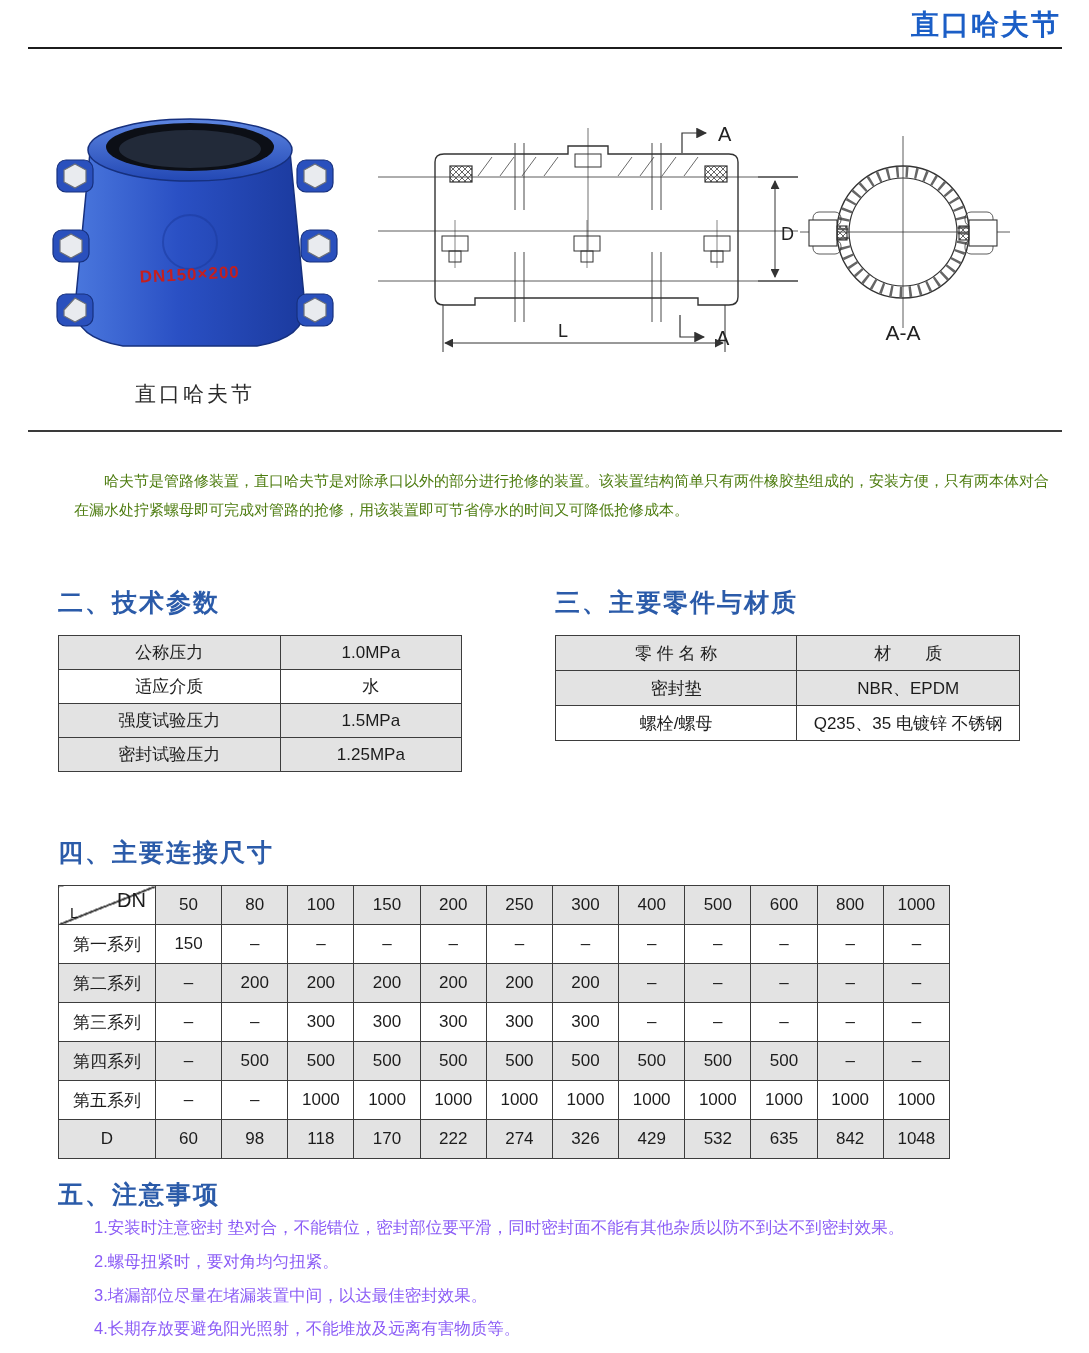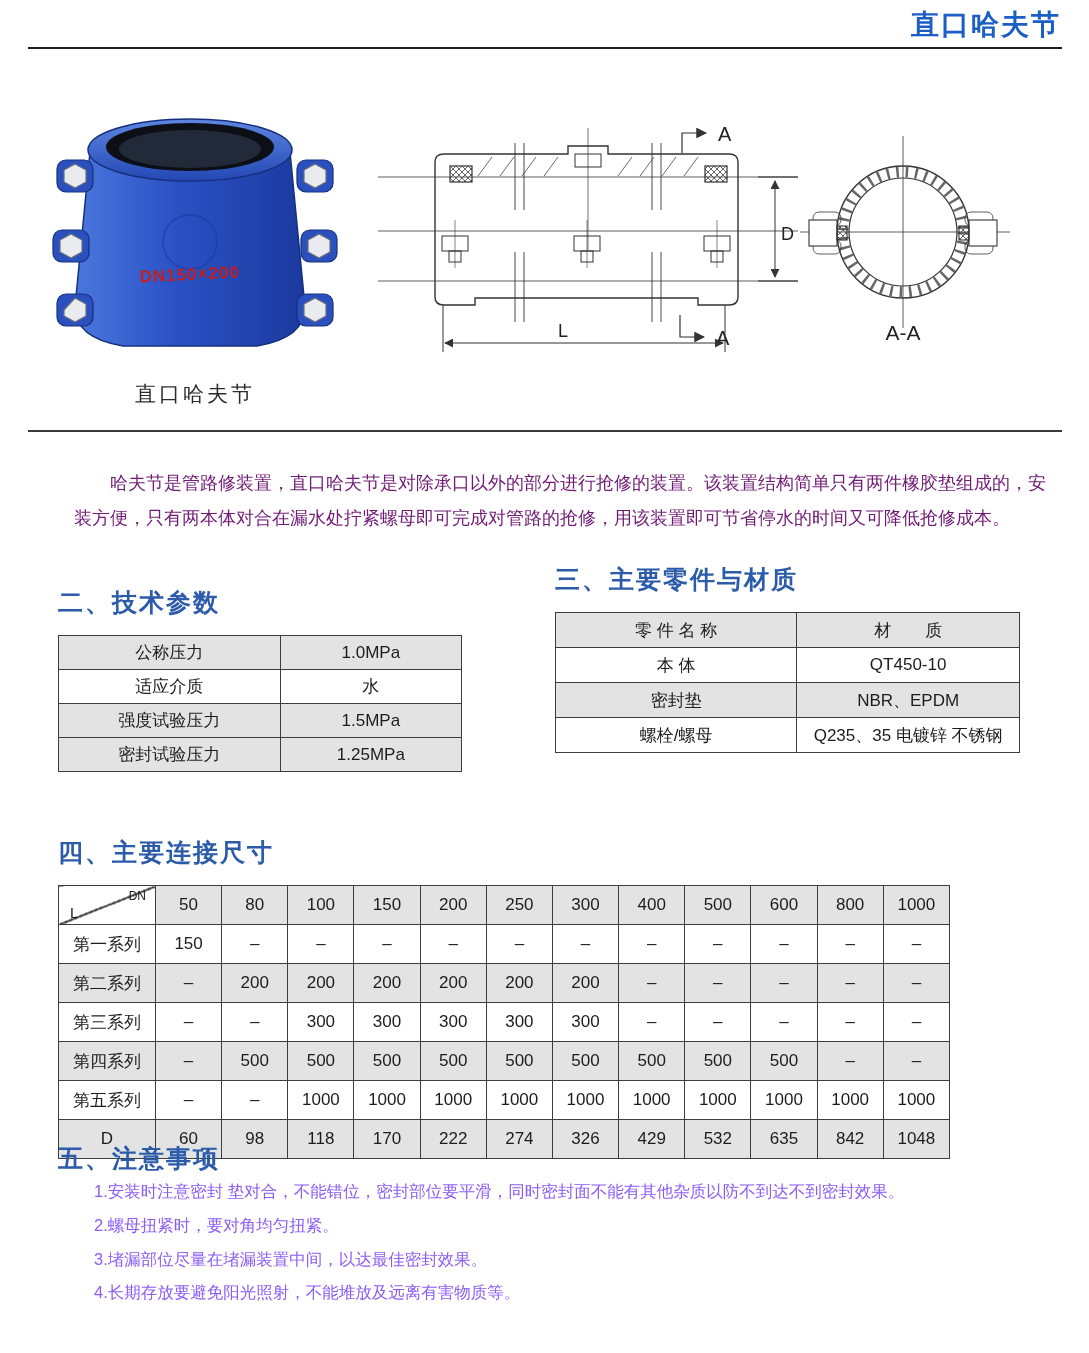--- a/index.html
+++ b/index.html
@@ -17,43 +17,43 @@
   .photo-wrap { position:absolute; left:45px; top:12px; width:300px; height:258px; }
   .photo-caption {
     position:absolute; left:45px; top:280px; width:300px; text-align:center;
     font-size:21px; color:#2a2a2a; letter-spacing:3px;
   }
   .side-draw { position:absolute; left:378px; top:0; }
   .aa-draw { position:absolute; left:795px; top:28px; }
   .section-divider { position:absolute; top:430px; left:28px; right:27px; border-top:2px solid #3a3a3a; }
   h2.sec-head { font-size:25px; font-weight:bold; color:#2b5ba9; letter-spacing:2px; }
   .sec-usage { position:absolute; top:452px; left:58px; right:36px; }
-  .sec-usage p { margin-top:14px; font-size:18px; line-height:1.95; text-indent:2em; color:#701a75; padding-left:16px; }
+  .sec-usage p { margin-top:14px; font-size:15px; line-height:1.95; text-indent:2em; color:#4d7c0f; padding-left:16px; }
   .sec-tech { position:absolute; top:586px; left:58px; width:404px; }
-  .sec-mat  { position:absolute; top:563px; left:555px; width:465px; }
+  .sec-mat  { position:absolute; top:586px; left:555px; width:465px; }
   table { border-collapse:collapse; width:100%; margin-top:16px; table-layout:fixed; }
   td, th { border:1.5px solid #3d3d3d; text-align:center; vertical-align:middle;
            font-size:17px; font-weight:normal; color:#1c1c1c; }
   tr.gray { background:#e3e3e3; }
   .sec-tech td { height:34px; }
   .sec-tech col.c1 { width:55%; }
   .sec-mat td { height:35px; }
   .sec-mat col.c1 { width:52%; }
   .sec-dim  { position:absolute; top:836px; left:58px; width:892px; }
   .sec-dim td { height:39px; }
   .sec-dim col.c0 { width:97px; }
   td.corner {
     position:relative; background-color:#ffffff;
     background-image:linear-gradient(to bottom right,
       transparent calc(50% - 1px), #3d3d3d calc(50% - 1px),
       #3d3d3d calc(50% + 1px), transparent calc(50% + 1px));
   }
-  td.corner .dn { position:absolute; top:3px; right:9px; font-size:12px; }
+  td.corner .dn { position:absolute; top:3px; right:9px; font-size:20px; }
   td.corner .l  { position:absolute; bottom:3px; left:11px; font-size:15px; }
-  .sec-notes { position:absolute; top:1142px; left:58px; right:36px; }
+  .sec-notes { position:absolute; top:1178px; left:58px; right:36px; }
   .sec-notes .note { font-size:16.5px; line-height:2.05; color:#8b5cf6; padding-left:36px; }
   svg text { font-family:"Liberation Sans", sans-serif; }
 </style>
 </head>
 <body>
 
 <div class="page-title">直口哈夫节</div>
 <div class="header-rule"></div>
 
 <div class="media">
@@ -251,24 +251,20 @@
   <table>
     <colgroup>
         <col class="c1">
         <col>
       </colgroup>
     <tbody>
       <tr class="gray">
         <td>零 件 名 称</td>
         <td>材　　质</td>
       </tr>
-    <tr>
-          <td>本 体</td>
-          <td>QT450-10</td>
-        </tr>
         <tr class="gray">
           <td>密封垫</td>
           <td>NBR、EPDM</td>
         </tr>
         <tr>
           <td>螺栓/螺母</td>
           <td>Q235、35 电镀锌 不锈钢</td>
         </tr>
       </tbody>
   </table>

